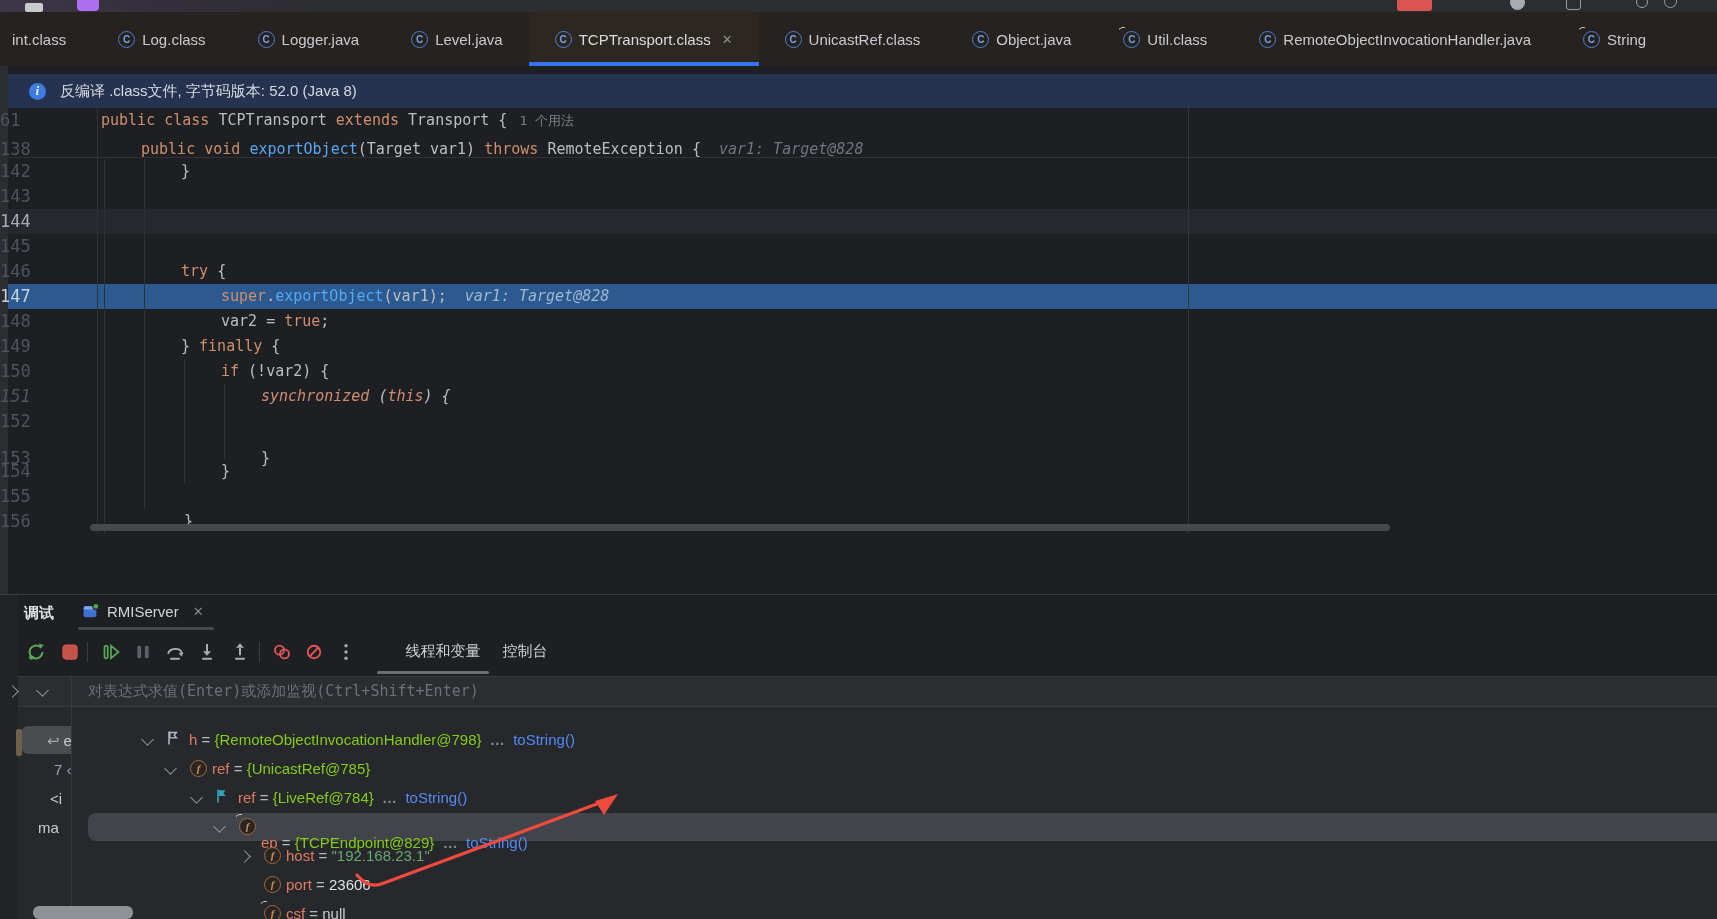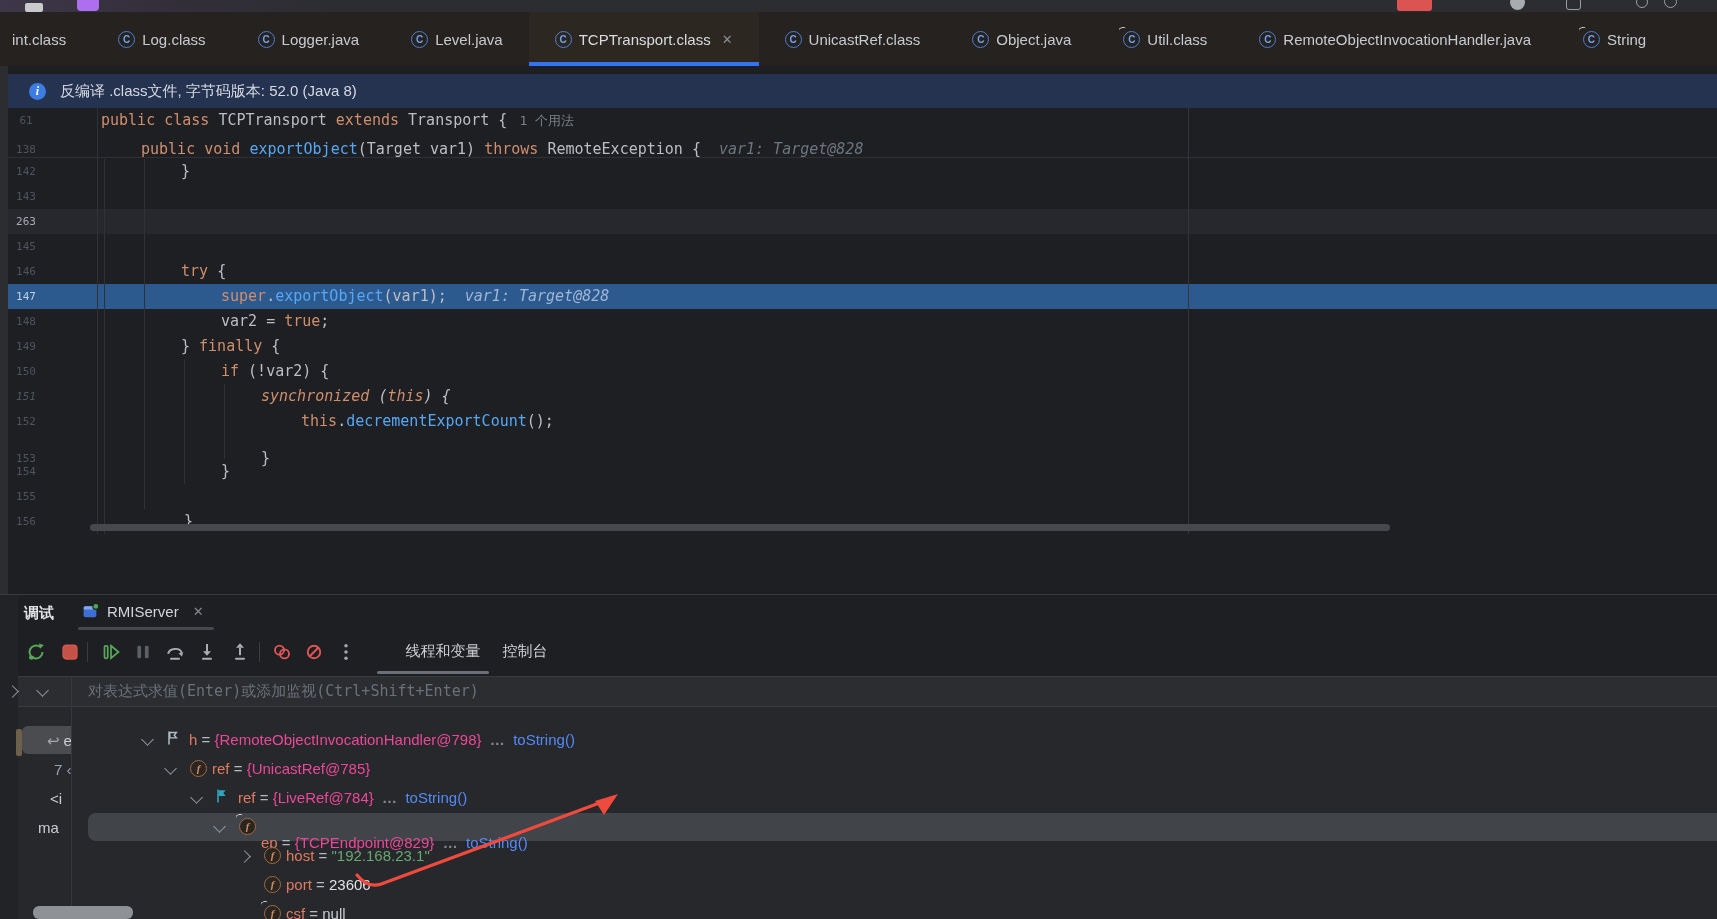--- a/index.html
+++ b/index.html
@@ -27,21 +27,21 @@
   
   #banner{left:0;top:74px;width:1717px;height:34px;background:#263350;display:flex;align-items:center;padding-left:29px;box-sizing:border-box}
   #banner .btext{font-size:15px;color:#D5DAE2;margin-left:14px}
   .info-ic{width:17px;height:17px;border-radius:50%;background:#3C7CE3;color:#fff;
     font:bold italic 12px/17px "Liberation Serif",serif;text-align:center;flex:0 0 auto}
 
   
   .stripe{background:#2B2D30}
   .crow{position:absolute;left:0;width:1717px;height:25px;line-height:25px;
         font-family:"DejaVu Sans Mono","Liberation Mono",monospace;font-size:15px;white-space:pre}
-  .lnum{position:absolute;left:0;top:0;width:52px;text-align:center;color:#4E545E;font-size:11px}
+  .lnum{position:absolute;left:0;top:0;width:52px;text-align:left;color:#4E545E;font-size:17px}
   .crow.cur .lnum{color:#A9ABB0}
   .crow.exec .lnum{color:#C2D0E0}
   .ctext{position:absolute;top:0;white-space:pre}
   .kw{color:#CF8E6D}.id{color:#BCBEC4}.fn{color:#56A8F5}
   .inlay{color:#6E7680;font-style:italic;padding-left:18px}
   .inlay-exec{color:#9FB6D4;font-style:italic;padding-left:18px}
   .usage{color:#7A8089;font-size:13px;padding-left:12px}
   .cursor{display:inline-block;width:8px;height:18px;background:#CDD2DA;vertical-align:-4px;margin-left:1px}
   .band{position:absolute;left:8px;width:1709px;height:25px}
   .band.current{background:#26282E}
@@ -72,21 +72,21 @@
   #frame-sep{left:71px;top:676px;width:1px;height:243px;background:#36383D}
 
   #frames{left:18px;top:707px;width:53px;height:212px;overflow:hidden;position:absolute}
   .fitem{position:absolute;font-size:15px;color:#C9CDD2;white-space:nowrap}
   .fsel{position:absolute;left:4px;top:19px;width:64px;height:28px;background:#4A4C50;border-radius:6px}
   #tan-sliver{left:16px;top:729px;width:6px;height:27px;background:#6F6149;border-radius:2px}
   #fscroll{left:33px;top:906px;width:100px;height:13px;background:#8E9196;border-radius:6px}
 
   .vrow{position:absolute;left:0;width:1717px;height:26px;line-height:26px;font-size:15px;white-space:pre}
   .vname{color:#E07B63}.veq{color:#B6B9BF}
-  .v-object{color:#ec4899}.v-string{color:#69A871}.v-number{color:#DFE1E5}.v-keyword{color:#C9CCD1}
+  .v-object{color:#84cc16}.v-string{color:#69A871}.v-number{color:#DFE1E5}.v-keyword{color:#C9CCD1}
   .vdots{color:#83878E;font-weight:bold}
   .vlink{color:#548AF7}
   .ficon{position:absolute;width:15px;height:15px;border-radius:50%;border:1.5px solid #A06B44;background:#2A2521;
          color:#CE8E5E;font:italic bold 11px/15px "Liberation Serif",serif;text-align:center;top:4px}
   .ficon.marked::after{content:"";position:absolute;top:-5px;left:-4px;width:7px;height:5px;
          border-top:1.6px solid #E2E4E8;border-radius:50%;transform:rotate(-20deg)}
   #ep-band{left:88px;top:813px;width:1629px;height:28px;background:#414449;border-radius:8px 0 0 8px}
 
   svg{display:block}
   #arrow-overlay{left:0;top:0;pointer-events:none;z-index:60}
@@ -154,30 +154,30 @@
 </div>
 
 <div class="abs stripe" style="left:0;top:66px;width:8px;height:528px"></div>
 <div class="abs" id="editor">
     <div class="crow" style="top: 108px;"><span class="lnum">61</span><span class="ctext" style="left: 101px;"><span class="kw">public class </span><span class="id">TCPTransport </span><span class="kw">extends </span><span class="id">Transport {</span><span class="usage">1 个用法</span></span></div>
     <div class="crow" style="top: 137px;"><span class="lnum">138</span><span class="ctext" style="left: 141px;"><span class="kw">public void </span><span class="fn">exportObject</span><span class="id">(Target var1) </span><span class="kw">throws </span><span class="id">RemoteException {</span><span class="inlay">var1: Target@828</span></span></div>
     <div style="position: absolute; left: 8px; top: 157px; width: 1709px; height: 1px; background: rgb(47, 49, 54);"></div>
     <div class="crow" style="top: 159px;"><span class="lnum">142</span><span class="ctext" style="left: 181px;"><span class="id">}</span></span></div>
     <div class="crow" style="top: 184px;"><span class="lnum">143</span><span class="ctext" style="left: 181px;"></span></div>
     <div class="band current" style="top: 209px;"></div>
-    <div class="crow cur" style="top: 209px;"><span class="lnum">263</span></div>
+    <div class="crow cur" style="top: 209px;"><span class="lnum">144</span></div>
     <div class="crow" style="top: 234px;"><span class="lnum">145</span><span class="ctext" style="left: 181px;"></span></div>
     <div class="crow" style="top: 259px;"><span class="lnum">146</span><span class="ctext" style="left: 181px;"><span class="kw">try </span><span class="id">{</span></span></div>
     <div class="band exec" style="top: 284px;"></div>
     <div class="crow exec" style="top: 284px;"><span class="lnum">147</span><span class="ctext" style="left: 221px;"><span class="kw">super</span><span class="id">.</span><span class="fn">exportObject</span><span class="id">(var1);</span><span class="inlay-exec">var1: Target@828</span></span></div>
     <div class="crow" style="top: 309px;"><span class="lnum">148</span><span class="ctext" style="left: 221px;"><span class="id">var2 = </span><span class="kw">true</span><span class="id">;</span></span></div>
     <div class="crow" style="top: 334px;"><span class="lnum">149</span><span class="ctext" style="left: 181px;"><span class="id">} </span><span class="kw">finally </span><span class="id">{</span></span></div>
     <div class="crow" style="top: 359px;"><span class="lnum">150</span><span class="ctext" style="left: 221px;"><span class="kw">if </span><span class="id">(!var2) {</span></span></div>
     <div class="crow" style="top: 384px; font-style: italic;"><span class="lnum">151</span><span class="ctext" style="left: 261px;"><span class="kw">synchronized </span><span class="id">(</span><span class="kw">this</span><span class="id">) {</span></span></div>
-    <div class="crow" style="top: 409px;"><span class="lnum">152</span><span class="ctext" style="left: 301px;"><span class="kw">this</span><span class="id">.</span><span class="fn">decrementExportCount</span><span class="id">();</span></span></div>
+    <div class="crow" style="top: 409px;"><span class="lnum">152</span></div>
     <div class="crow" style="top: 446px;"><span class="lnum">153</span><span class="ctext" style="left: 261px;"><span class="id">}</span></span></div>
     <div class="crow" style="top: 459px;"><span class="lnum">154</span><span class="ctext" style="left: 221px;"><span class="id">}</span></span></div>
     <div class="crow" style="top: 484px;"><span class="lnum">155</span><span class="ctext" style="left: 181px;"></span></div>
     <div class="crow" style="top: 509px;"><span class="lnum">156</span><span class="ctext" style="left: 184px;"><span class="id">}</span></span></div>
     <div class="vline" style="left: 97px; top: 108px; height: 426px; background: rgb(47, 50, 55);"></div>
     <div class="vline" style="left: 104px; top: 159px; height: 375px; background: rgb(46, 49, 54);"></div>
     <div class="vline" style="left: 144px; top: 159px; height: 350px; background: rgb(46, 49, 54);"></div>
     <div class="vline" style="left: 184px; top: 359px; height: 125px; background: rgb(46, 49, 54);"></div>
     <div class="vline" style="left: 224px; top: 384px; height: 75px; background: rgb(46, 49, 54);"></div>
     <div class="vline" style="left: 1188px; top: 108px; height: 426px; background: rgb(51, 54, 59);"></div>

